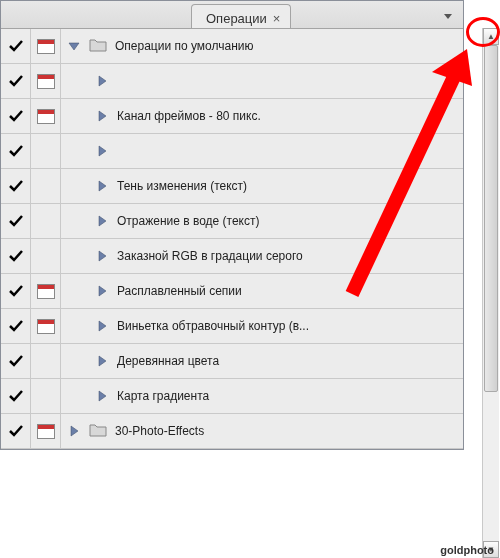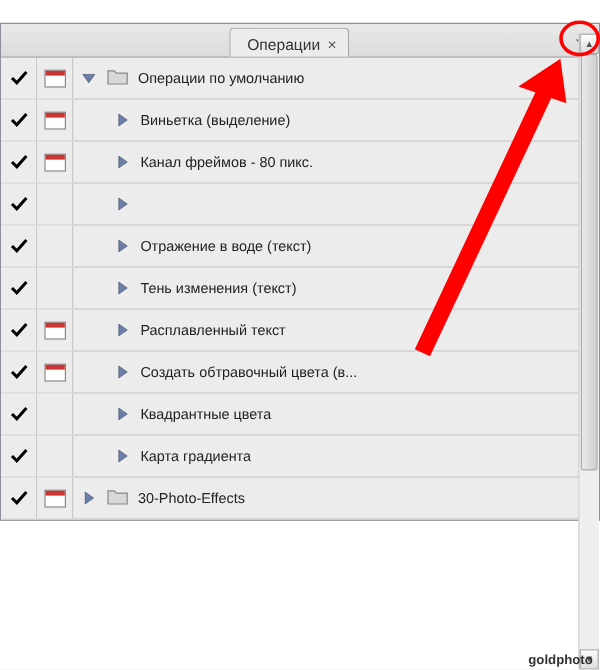--- a/index.html
+++ b/index.html
@@ -1,17 +1,17 @@
 <!DOCTYPE html>
 <html><head>
 <meta charset="utf-8">
 <style>
   * { box-sizing: border-box; margin: 0; padding: 0; font-family: Tahoma, Arial, sans-serif; }
   body { width: 500px; height: 558px; background: #fff; position: relative; overflow: hidden; }
-  .panel { width: 500px; border: 1px solid #8a8f99; background: #ececec; margin-top: 19px; }
+  .panel { width: 464px; border: 1px solid #8a8f99; background: #ececec; }
   .tabbar { height: 28px; background: linear-gradient(#e8e8e8,#dcdcdc); border-bottom: 1px solid #a4a4a4; position: relative; display:flex; align-items:flex-end; }
   .tab { position:relative; margin-left: 190px; height:24px; background:#ececec; border:1px solid #a4a4a4; border-bottom:none; border-radius:4px 4px 0 0; padding:3px 10px 0 14px; font-size:13px; color:#333; display:flex; align-items:center; gap:6px; }
   .tab .x { font-size:13px; color:#555; }
   .tab-menu { position:absolute; right:6px; top:6px; width:18px; height:18px; display:flex; align-items:center; justify-content:center;}
   .tab-menu svg { width:12px; height:12px; }
   .circle { position:absolute; right:0px; top:17px; width:34px; height:30px; border:3px solid #ff0000; border-radius:50%; z-index:20; pointer-events:none;}
   .arrow { position:absolute; right:18px; top:44px; width:150px; height:260px; z-index:19; pointer-events:none;}
   .content { background:#ececec; }
   .row { display:flex; align-items:center; height:35px; border-bottom:1px solid #c9c9c9; }
   .col-check, .col-dialog { width:30px; height:100%; display:flex; align-items:center; justify-content:center; border-right:1px solid #c9c9c9; background:#ececec; }
@@ -76,21 +76,20 @@
         </div>
         <div class="col-dialog">
           <div class="dialog-icon"></div>
         </div>
         <div class="col-main">
           <span class="toggle">
             <svg width="12" height="12" viewBox="0 0 12 12">
               <polygon points="3,1 10,6 3,11" fill="#6b7fa8" stroke="#3a4a66" stroke-width="0.5"></polygon>
             </svg>
           </span>
-          <span>Виньетка (выделение)</span>
         </div>
       </div>
       <div class="row indent1">
         <div class="col-check">
           <svg class="checkmark" viewBox="0 0 16 16">
             <path d="M2 8 L6 12 L14 3" stroke="#000" stroke-width="2.5" fill="none"></path>
           </svg>
         </div>
         <div class="col-dialog">
           <div class="dialog-icon"></div>
@@ -129,93 +128,111 @@
         </div>
         <div class="col-dialog">
           <div class="dialog-icon hidden"></div>
         </div>
         <div class="col-main">
           <span class="toggle">
             <svg width="12" height="12" viewBox="0 0 12 12">
               <polygon points="3,1 10,6 3,11" fill="#6b7fa8" stroke="#3a4a66" stroke-width="0.5"></polygon>
             </svg>
           </span>
+          <span>Тень изменения (текст)</span>
+        </div>
+      </div>
+      <div class="row indent1">
+        <div class="col-check">
+          <svg class="checkmark" viewBox="0 0 16 16">
+            <path d="M2 8 L6 12 L14 3" stroke="#000" stroke-width="2.5" fill="none"></path>
+          </svg>
+        </div>
+        <div class="col-dialog">
+          <div class="dialog-icon hidden"></div>
+        </div>
+        <div class="col-main">
+          <span class="toggle">
+            <svg width="12" height="12" viewBox="0 0 12 12">
+              <polygon points="3,1 10,6 3,11" fill="#6b7fa8" stroke="#3a4a66" stroke-width="0.5"></polygon>
+            </svg>
+          </span>
           <span>Отражение в воде (текст)</span>
         </div>
       </div>
       <div class="row indent1">
         <div class="col-check">
           <svg class="checkmark" viewBox="0 0 16 16">
             <path d="M2 8 L6 12 L14 3" stroke="#000" stroke-width="2.5" fill="none"></path>
           </svg>
         </div>
         <div class="col-dialog">
           <div class="dialog-icon hidden"></div>
         </div>
         <div class="col-main">
           <span class="toggle">
             <svg width="12" height="12" viewBox="0 0 12 12">
               <polygon points="3,1 10,6 3,11" fill="#6b7fa8" stroke="#3a4a66" stroke-width="0.5"></polygon>
             </svg>
           </span>
-          <span>Тень изменения (текст)</span>
-        </div>
-      </div>
-      <div class="row indent1">
-        <div class="col-check">
-          <svg class="checkmark" viewBox="0 0 16 16">
-            <path d="M2 8 L6 12 L14 3" stroke="#000" stroke-width="2.5" fill="none"></path>
-          </svg>
-        </div>
-        <div class="col-dialog">
-          <div class="dialog-icon"></div>
-        </div>
-        <div class="col-main">
-          <span class="toggle">
-            <svg width="12" height="12" viewBox="0 0 12 12">
-              <polygon points="3,1 10,6 3,11" fill="#6b7fa8" stroke="#3a4a66" stroke-width="0.5"></polygon>
-            </svg>
-          </span>
-          <span>Расплавленный текст</span>
-        </div>
-      </div>
-      <div class="row indent1">
-        <div class="col-check">
-          <svg class="checkmark" viewBox="0 0 16 16">
-            <path d="M2 8 L6 12 L14 3" stroke="#000" stroke-width="2.5" fill="none"></path>
-          </svg>
-        </div>
-        <div class="col-dialog">
-          <div class="dialog-icon"></div>
-        </div>
-        <div class="col-main">
-          <span class="toggle">
-            <svg width="12" height="12" viewBox="0 0 12 12">
-              <polygon points="3,1 10,6 3,11" fill="#6b7fa8" stroke="#3a4a66" stroke-width="0.5"></polygon>
-            </svg>
-          </span>
-          <span>Создать обтравочный цвета (в...</span>
-        </div>
-      </div>
-      <div class="row indent1">
-        <div class="col-check">
-          <svg class="checkmark" viewBox="0 0 16 16">
-            <path d="M2 8 L6 12 L14 3" stroke="#000" stroke-width="2.5" fill="none"></path>
-          </svg>
-        </div>
-        <div class="col-dialog">
-          <div class="dialog-icon hidden"></div>
-        </div>
-        <div class="col-main">
-          <span class="toggle">
-            <svg width="12" height="12" viewBox="0 0 12 12">
-              <polygon points="3,1 10,6 3,11" fill="#6b7fa8" stroke="#3a4a66" stroke-width="0.5"></polygon>
-            </svg>
-          </span>
-          <span>Квадрантные цвета</span>
+          <span>Заказной RGB в градации серого</span>
+        </div>
+      </div>
+      <div class="row indent1">
+        <div class="col-check">
+          <svg class="checkmark" viewBox="0 0 16 16">
+            <path d="M2 8 L6 12 L14 3" stroke="#000" stroke-width="2.5" fill="none"></path>
+          </svg>
+        </div>
+        <div class="col-dialog">
+          <div class="dialog-icon"></div>
+        </div>
+        <div class="col-main">
+          <span class="toggle">
+            <svg width="12" height="12" viewBox="0 0 12 12">
+              <polygon points="3,1 10,6 3,11" fill="#6b7fa8" stroke="#3a4a66" stroke-width="0.5"></polygon>
+            </svg>
+          </span>
+          <span>Расплавленный сепии</span>
+        </div>
+      </div>
+      <div class="row indent1">
+        <div class="col-check">
+          <svg class="checkmark" viewBox="0 0 16 16">
+            <path d="M2 8 L6 12 L14 3" stroke="#000" stroke-width="2.5" fill="none"></path>
+          </svg>
+        </div>
+        <div class="col-dialog">
+          <div class="dialog-icon"></div>
+        </div>
+        <div class="col-main">
+          <span class="toggle">
+            <svg width="12" height="12" viewBox="0 0 12 12">
+              <polygon points="3,1 10,6 3,11" fill="#6b7fa8" stroke="#3a4a66" stroke-width="0.5"></polygon>
+            </svg>
+          </span>
+          <span>Виньетка обтравочный контур (в...</span>
+        </div>
+      </div>
+      <div class="row indent1">
+        <div class="col-check">
+          <svg class="checkmark" viewBox="0 0 16 16">
+            <path d="M2 8 L6 12 L14 3" stroke="#000" stroke-width="2.5" fill="none"></path>
+          </svg>
+        </div>
+        <div class="col-dialog">
+          <div class="dialog-icon hidden"></div>
+        </div>
+        <div class="col-main">
+          <span class="toggle">
+            <svg width="12" height="12" viewBox="0 0 12 12">
+              <polygon points="3,1 10,6 3,11" fill="#6b7fa8" stroke="#3a4a66" stroke-width="0.5"></polygon>
+            </svg>
+          </span>
+          <span>Деревянная цвета</span>
         </div>
       </div>
       <div class="row indent1">
         <div class="col-check">
           <svg class="checkmark" viewBox="0 0 16 16">
             <path d="M2 8 L6 12 L14 3" stroke="#000" stroke-width="2.5" fill="none"></path>
           </svg>
         </div>
         <div class="col-dialog">
           <div class="dialog-icon hidden"></div>

